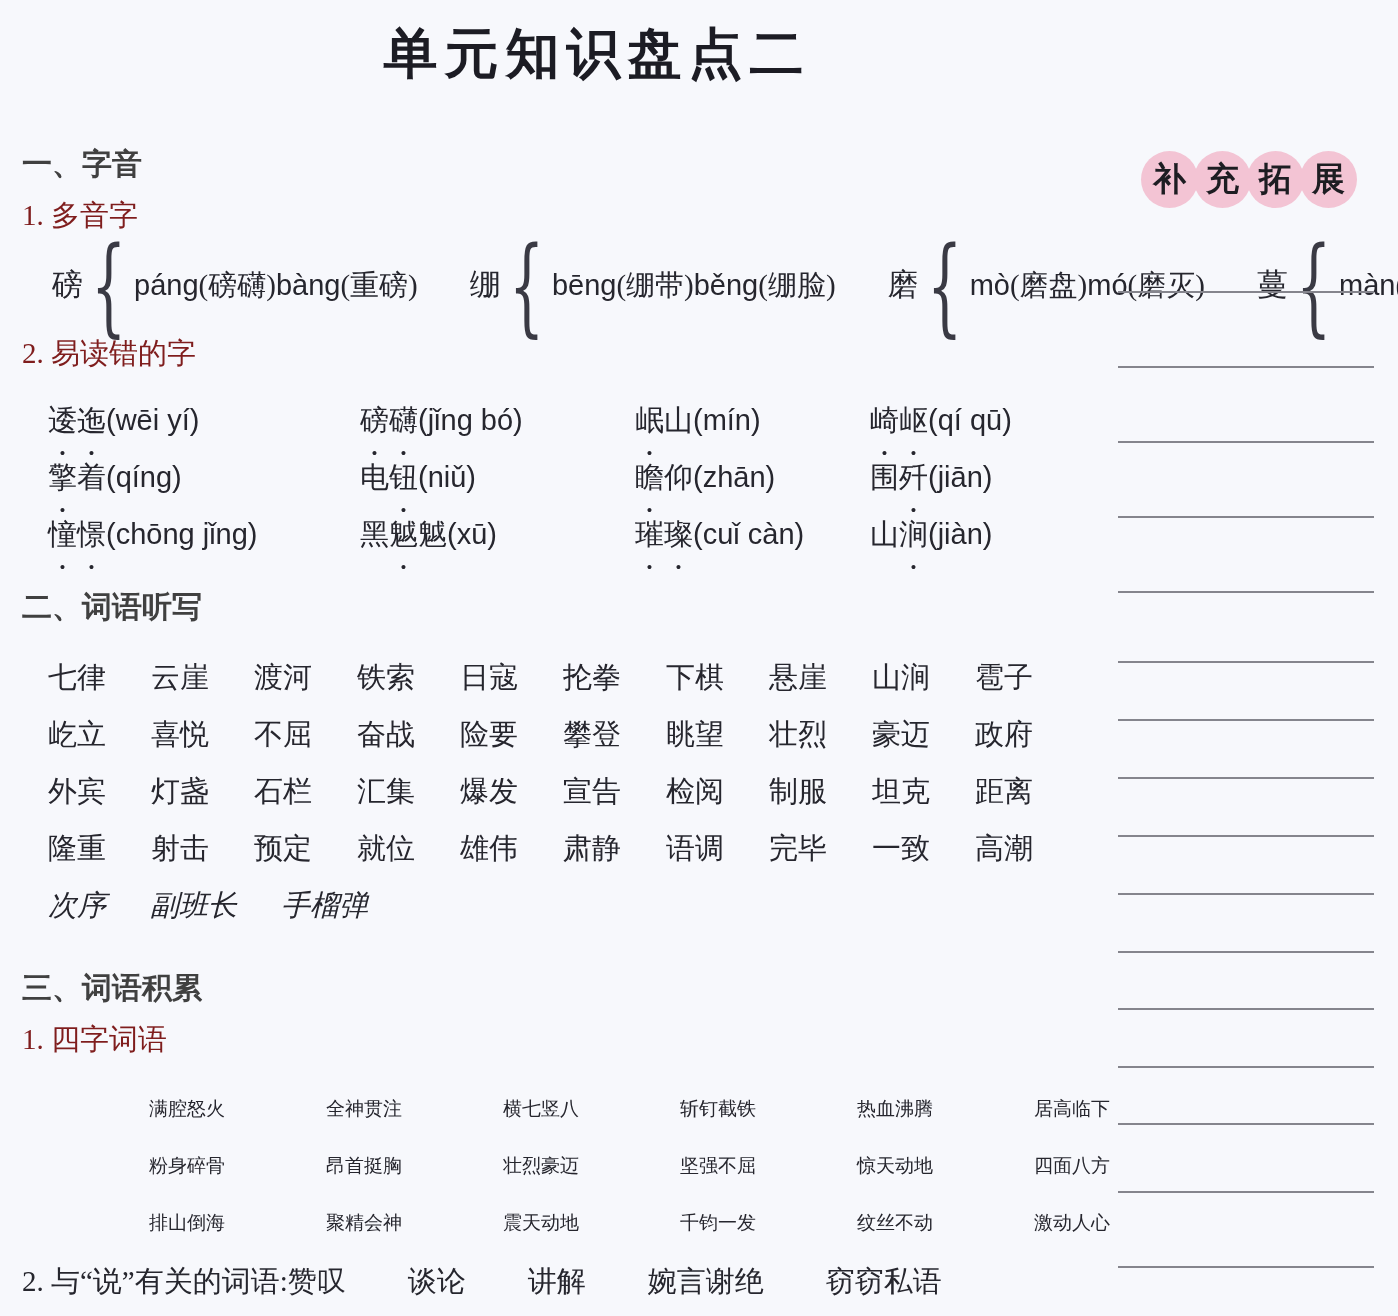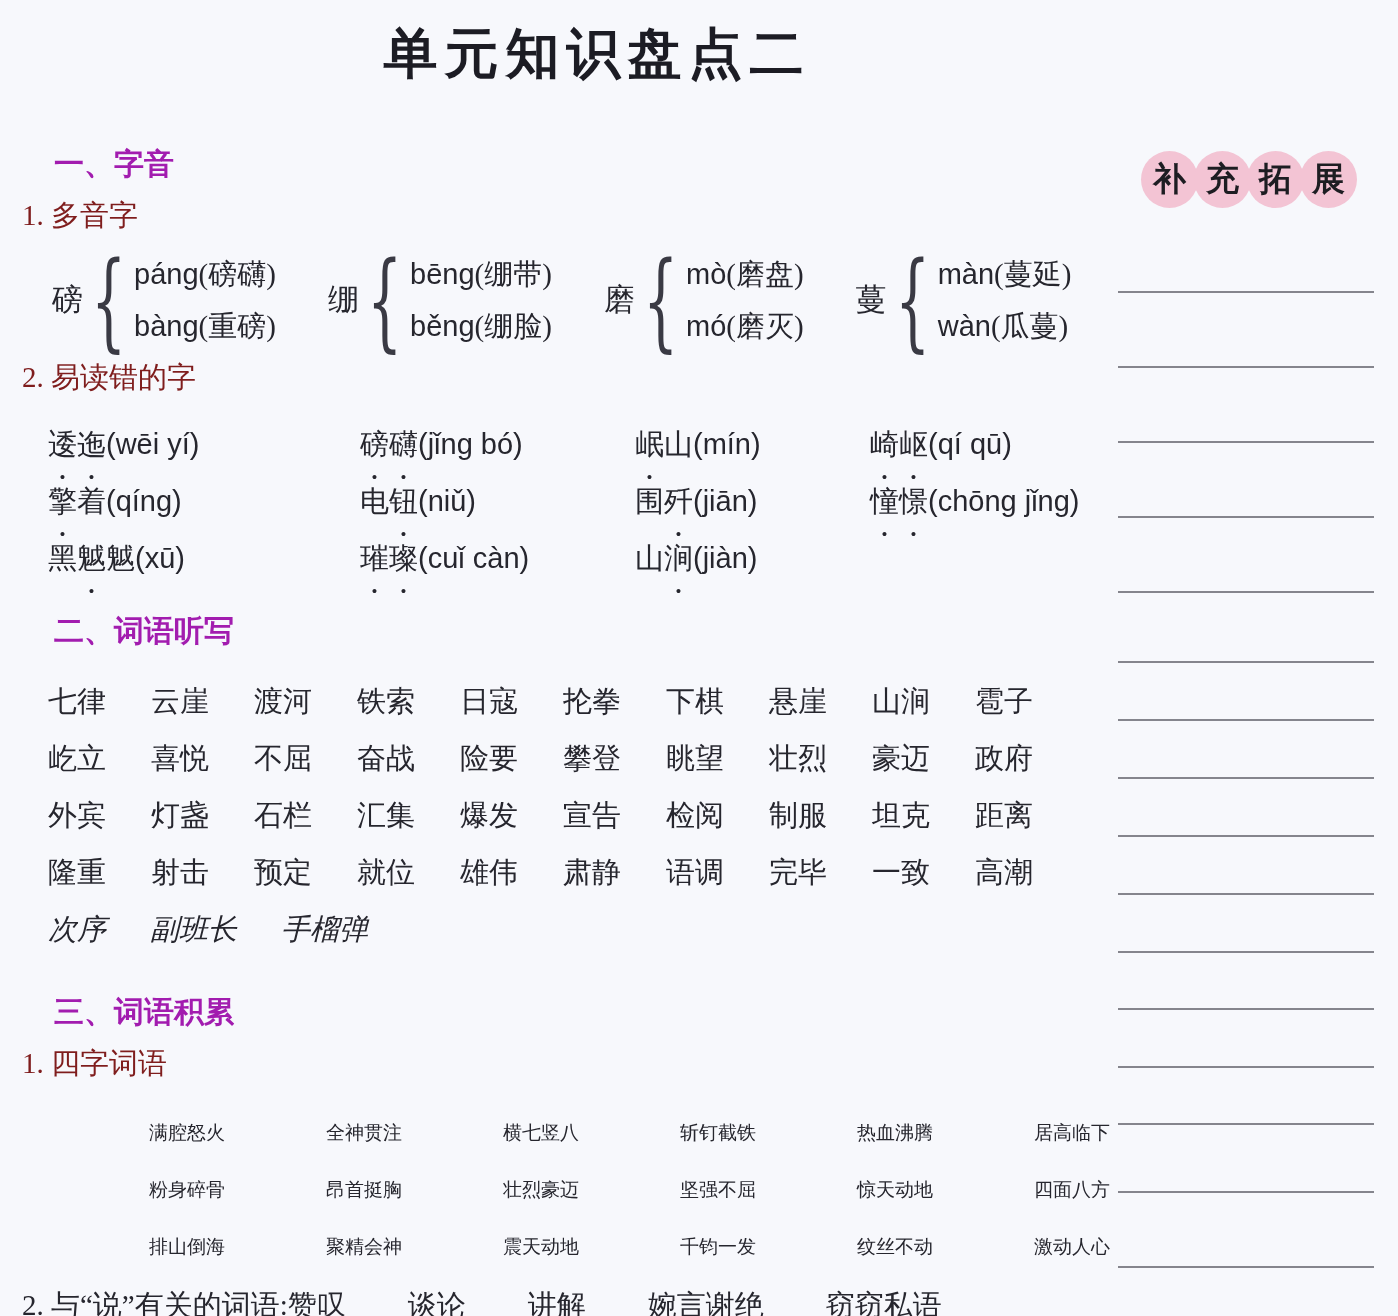--- a/index.html
+++ b/index.html
@@ -36,23 +36,22 @@
     color:#1d1d22;
     font-size:33px;font-weight:700;
     display:flex;align-items:center;justify-content:center;
     margin-left:-4px;
   }
   .badge-circle:first-child{margin-left:0;}
 
   .content{position:absolute;left:22px;top:130px;width:1075px;}
 
   .sec-heading{
-    font-size:30px;font-weight:700;color:#a21caf;
+    font-size:30px;font-weight:700;color:#404040;
     line-height:36px;
-    margin-left:32px;
   }
   .sub-heading{
     font-size:29px;color:#7f1d1d;line-height:34px;
     font-family:"Liberation Serif","DejaVu Serif",serif;
   }
 
   
   .poly-row{
     display:flex;
     margin:16px 0 8px 30px;
@@ -63,21 +62,21 @@
     font-family:"Liberation Serif","DejaVu Serif",serif;
     color:#26262e;
   }
   .poly-brace{
     font-family:"DejaVu Serif",serif;
     font-size:74px;font-weight:200;color:#3a3a44;
     transform:scaleY(1.45) scaleX(0.75);
     margin:0 2px 0 2px;line-height:1;
   }
   .poly-brace::before{content:"{";}
-  .poly-readings{display:flex;flex-direction:column;}
+  .poly-readings{display:flex;flex-direction:row;}
   .poly-reading{font-size:29px;line-height:52px;white-space:nowrap;}
   .py{font-family:"Liberation Sans",sans-serif;color:#26262e;}
   .cnserif{font-family:"Liberation Serif","DejaVu Serif",serif;color:#26262e;}
 
   
   .misread-grid{
     display:grid;
     grid-template-columns:312px 275px 235px auto;
     margin:22px 0 0 26px;
   }
@@ -129,21 +128,21 @@
   .speech-line .speech-word:last-child{margin-right:0;}
 
   
   .note-line{
     position:absolute;
     left:1118px;width:256px;height:2px;
     background:#85858d;
   }
 
   .mt16{margin-top:16px;}
-  .mt22{margin-top:8px;}
+  .mt22{margin-top:14px;}
   .mt26{margin-top:26px;}
   .mt24{margin-top:24px;}
   .mt36{margin-top:36px;}
 </style>
 </head>
 <body>
 
 <div class="page">
 
   <div class="title">单元知识盘点二</div>
@@ -197,20 +196,21 @@
 
     <div class="sub-heading mt22">2. 易读错的字</div>
 
     <div class="misread-grid">
         <div class="misread-entry"><span class="cnserif"><span class="dc dot">逶</span><span class="dc dot">迤</span></span><span class="py">(wēi yí)</span></div>
         <div class="misread-entry"><span class="cnserif"><span class="dc dot">磅</span><span class="dc dot">礴</span></span><span class="py">(jǐng bó)</span></div>
         <div class="misread-entry"><span class="cnserif"><span class="dc dot">岷</span><span class="dc">山</span></span><span class="py">(mín)</span></div>
         <div class="misread-entry"><span class="cnserif"><span class="dc dot">崎</span><span class="dc dot">岖</span></span><span class="py">(qí qū)</span></div>
         <div class="misread-entry"><span class="cnserif"><span class="dc dot">擎</span><span class="dc">着</span></span><span class="py">(qíng)</span></div>
         <div class="misread-entry"><span class="cnserif"><span class="dc">电</span><span class="dc dot">钮</span></span><span class="py">(niǔ)</span></div>
+        <div class="misread-entry"><span class="cnserif"><span class="dc dot">瞻</span><span class="dc">仰</span></span><span class="py">(zhān)</span></div>
         <div class="misread-entry"><span class="cnserif"><span class="dc">围</span><span class="dc dot">歼</span></span><span class="py">(jiān)</span></div>
         <div class="misread-entry"><span class="cnserif"><span class="dc dot">憧</span><span class="dc dot">憬</span></span><span class="py">(chōng jǐng)</span></div>
         <div class="misread-entry"><span class="cnserif"><span class="dc">黑</span><span class="dc dot">魆</span><span class="dc">魆</span></span><span class="py">(xū)</span></div>
         <div class="misread-entry"><span class="cnserif"><span class="dc dot">璀</span><span class="dc dot">璨</span></span><span class="py">(cuǐ càn)</span></div>
         <div class="misread-entry"><span class="cnserif"><span class="dc">山</span><span class="dc dot">涧</span></span><span class="py">(jiàn)</span></div>
       </div>
 
     <div class="sec-heading mt26">二、词语听写</div>
 
     <div class="word-grid mt24">

